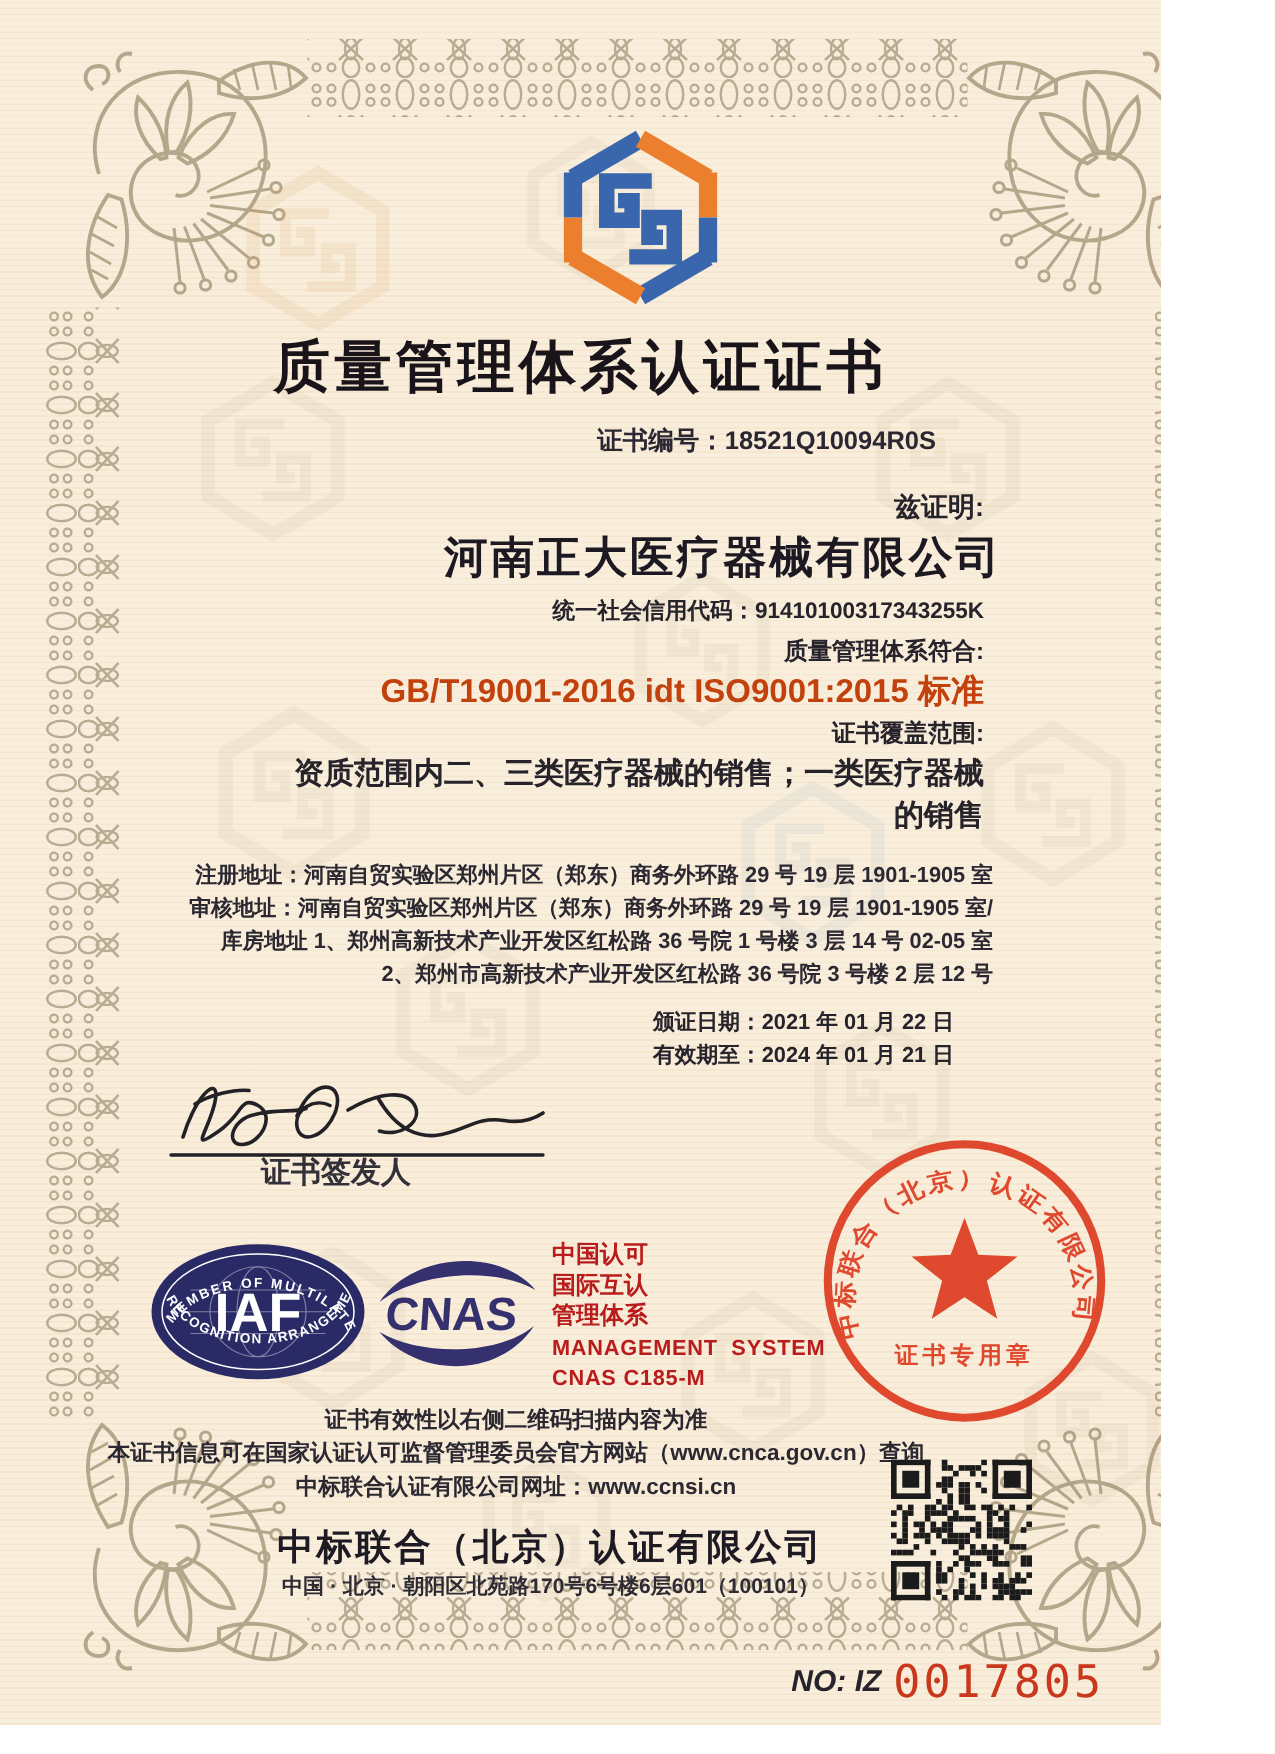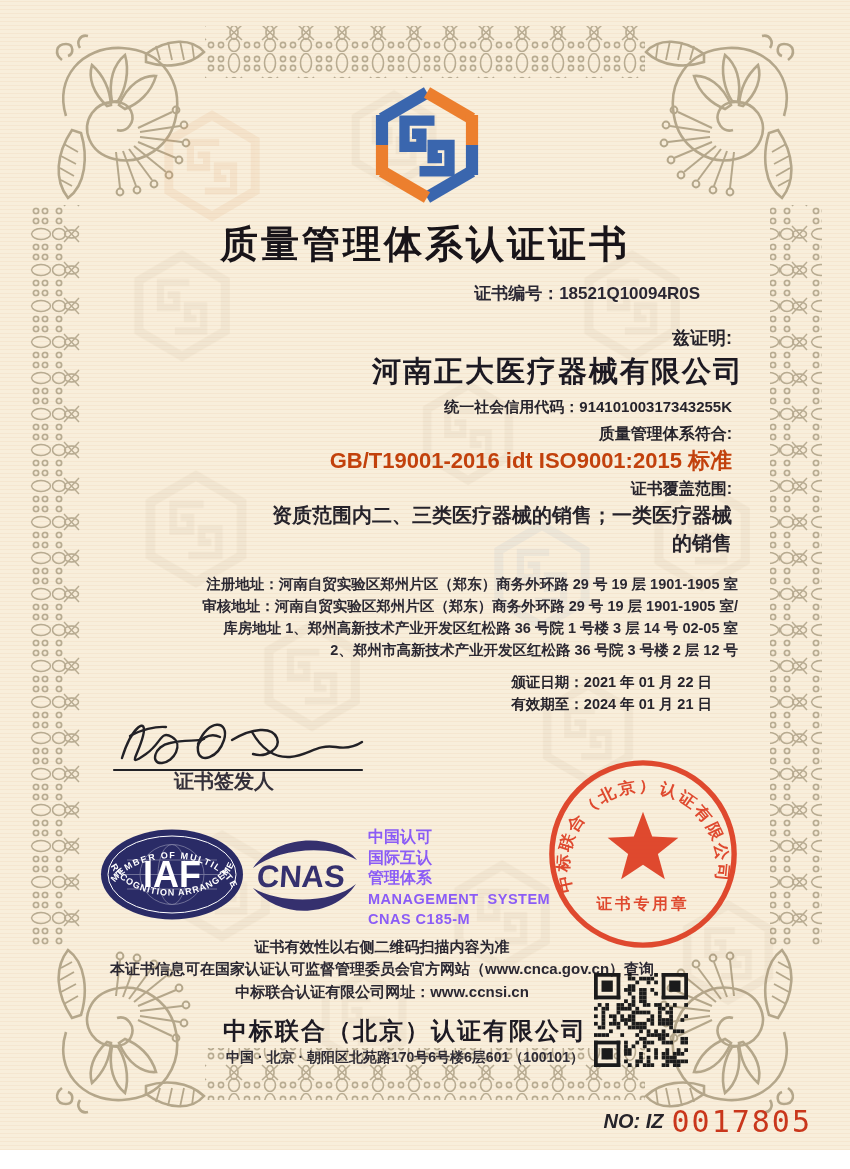--- a/index.html
+++ b/index.html
@@ -1,17 +1,17 @@
 <!DOCTYPE html>
 <html><head>
 <meta charset="utf-8">
 <style>
   html,body{margin:0;padding:0;}
   body{width:850px;height:1169px;background:#ffffff;font-family:"Liberation Sans","DejaVu Sans",sans-serif;}
-  .page{position:relative;width:850px;height:1169px;overflow:hidden;background:#ffffff;}
+  .page{position:relative;width:774px;height:1169px;overflow:hidden;background:#ffffff;}
   .paper{position:absolute;left:0;top:0;width:850px;height:1150px;
     background:#f8eedb;
     background-image:repeating-linear-gradient(0deg, rgba(228,178,132,.13) 0 1px, rgba(255,255,255,0) 1px 4px);}
   .abs{position:absolute;}
   .deco{position:absolute;left:0;top:0;z-index:1;}
   .ct{z-index:3;color:#26232b;}
   .r{text-align:right;white-space:nowrap;}
   .c{text-align:center;}
   .title{left:0;right:0;top:219px;font-size:38px;font-weight:800;letter-spacing:3px;color:#181419;}
   .certno{right:150px;top:282px;font-size:17px;font-weight:700;color:#2a2733;}
@@ -19,21 +19,21 @@
   .company{right:106px;top:352px;font-size:29px;font-weight:800;letter-spacing:2px;color:#1c1922;}
   .credit{right:118px;top:398px;font-size:15px;font-weight:700;}
   .conform{right:118px;top:424px;font-size:16px;font-weight:800;}
   .standard{right:118px;top:446px;font-size:22px;font-weight:800;color:#c2410c;}
   .scopelabel{right:118px;top:479px;font-size:16px;font-weight:800;}
   .scope1{right:118px;top:502px;font-size:20px;font-weight:800;}
   .scope2{right:118px;top:530px;font-size:20px;font-weight:800;}
   .addr{right:112px;top:573px;font-size:14.5px;font-weight:700;line-height:22px;color:#2b2832;}
   .dates{right:138px;top:672px;font-size:14.5px;font-weight:800;line-height:21.5px;}
   .signlabel{left:84px;top:768px;width:280px;font-size:20px;font-weight:600;color:#34303a;}
-  .acctext{left:368px;top:827px;font-size:16px;font-weight:800;line-height:20.5px;color:#8b5cf6;}
+  .acctext{left:368px;top:827px;font-size:16px;font-weight:800;line-height:20.5px;color:#b91c1c;}
   .acc-en{font-size:14.5px;white-space:pre;letter-spacing:.5px;}
   .notes{left:0;right:86px;top:936px;font-size:15px;font-weight:600;line-height:22.4px;color:#2b2832;}
   .issuer{left:0;right:40px;top:1015px;font-size:24px;font-weight:800;letter-spacing:2px;color:#1d1a23;}
   .issueraddr{left:0;right:40px;top:1049px;font-size:14px;font-weight:600;color:#2e2b35;}
   .serial{right:38px;top:1104px;z-index:3;display:flex;align-items:center;gap:8px;}
   .serial-label{font-size:20px;font-weight:800;color:#26242a;font-style:italic;}
   .serial-num{font-family:"DejaVu Sans Mono","Liberation Mono",monospace;font-size:30px;letter-spacing:2px;color:#c9371c;}
   svg{display:block;}
 </style>
 </head>

